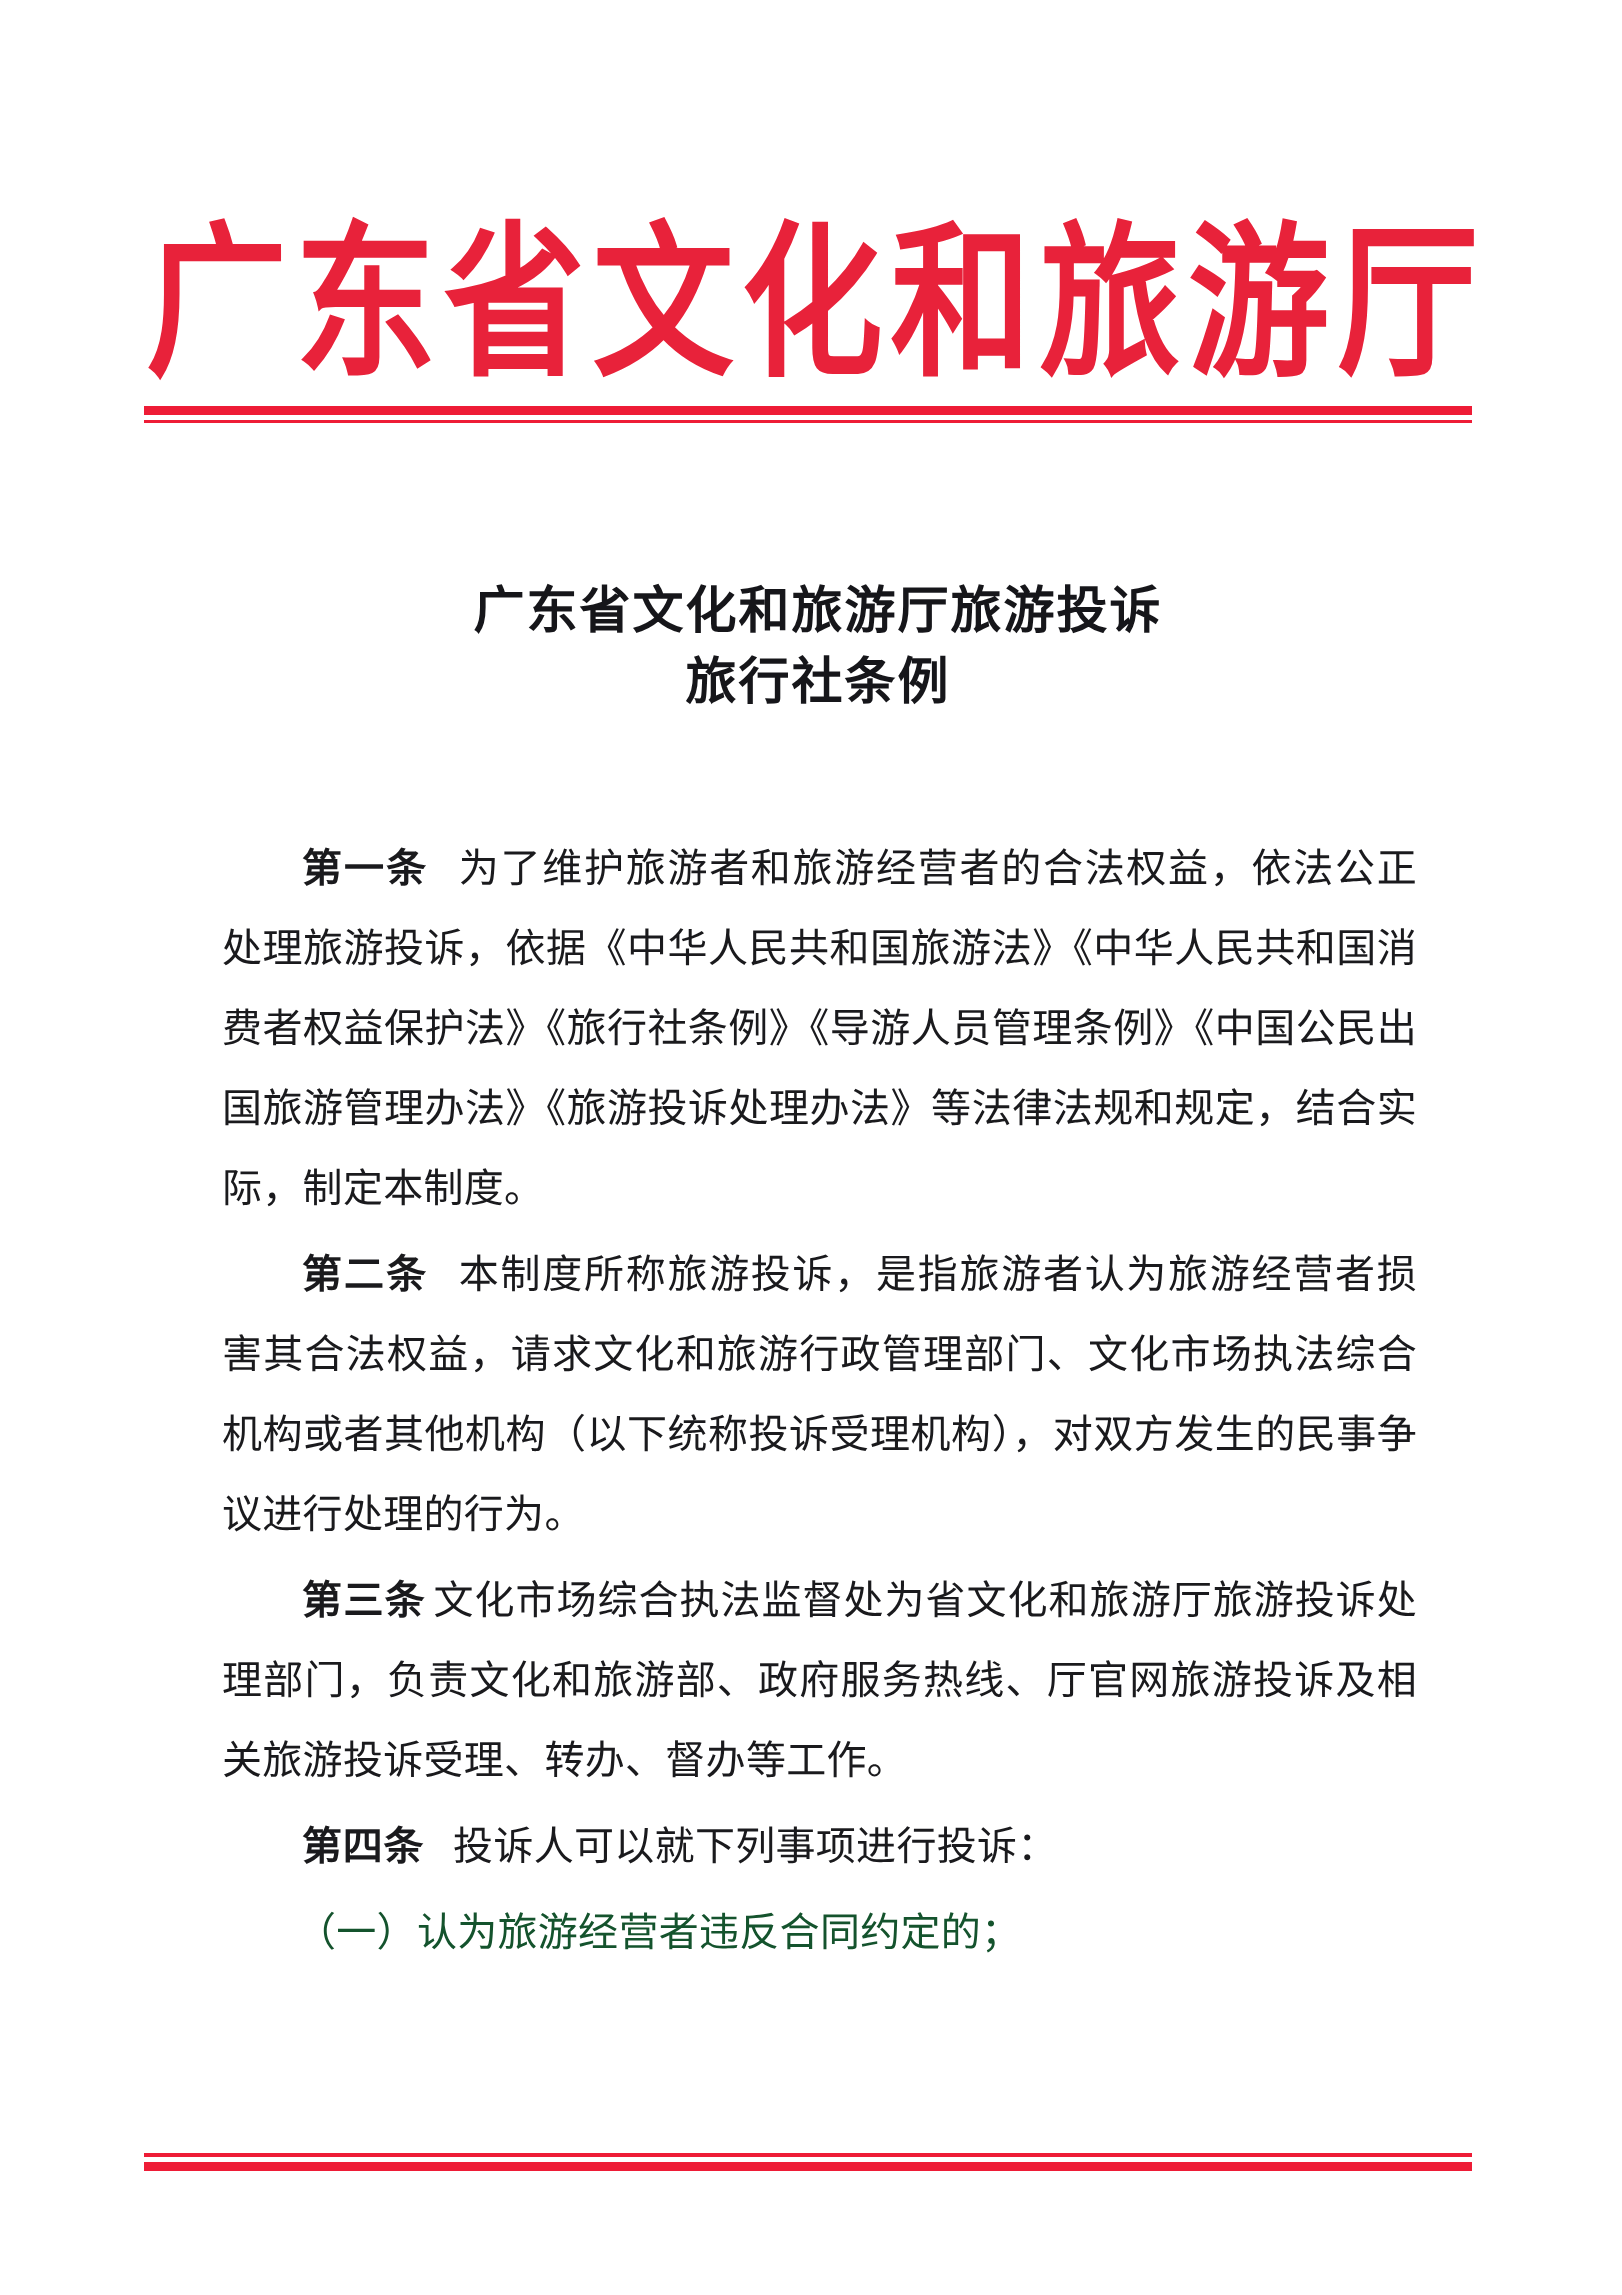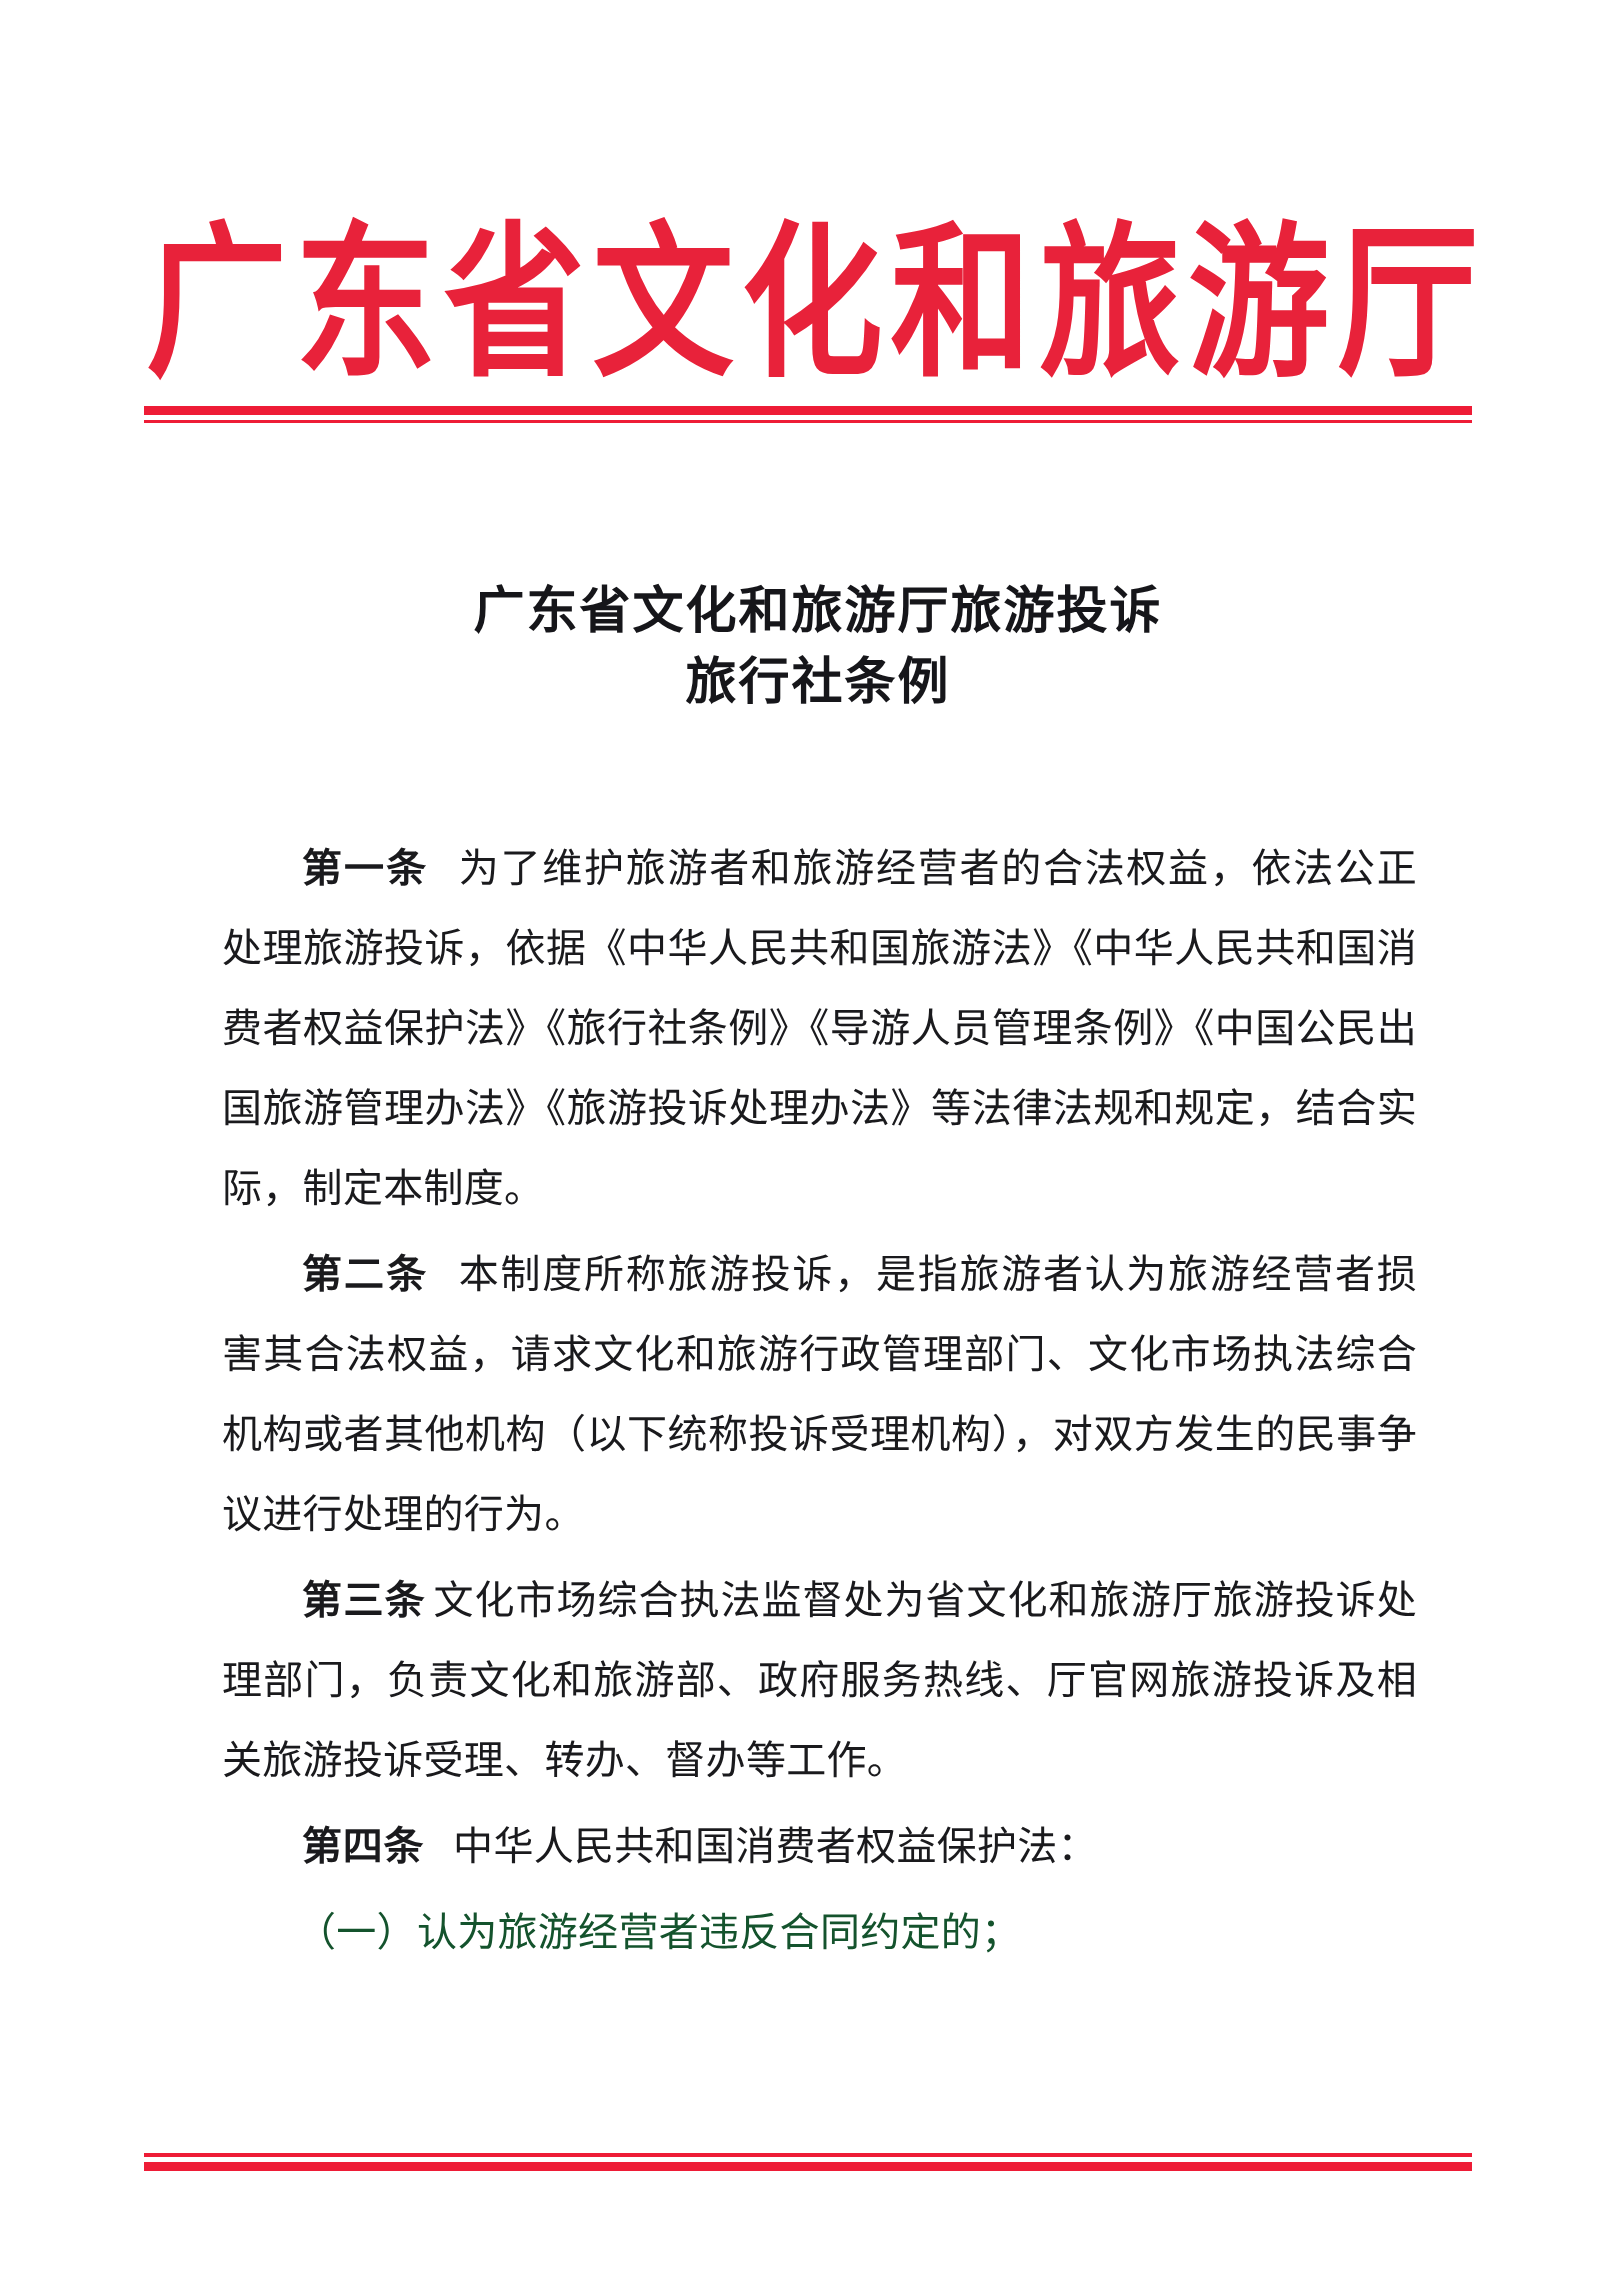--- a/index.html
+++ b/index.html
@@ -176,21 +176,21 @@
 
     <p class="para">
       <span class="marker">第二条</span><span class="marker-gap-wide"></span><span>本制度所称旅游投诉，是指旅游者认为旅游经营者损害其合法权益，请求文化和旅游行政管理部门、文化市场执法综合机构或者其他机构（以下统称投诉受理机构），对双方发生的民事争议进行处理的行为。</span>
     </p>
 
     <p class="para tight-marker">
       <span class="marker">第三条</span><span class="marker-gap-narrow"></span><span>文化市场综合执法监督处为省文化和旅游厅旅游投诉处理部门，负责文化和旅游部、政府服务热线、厅官网旅游投诉及相关旅游投诉受理、转办、督办等工作。</span>
     </p>
 
     <p class="para">
-      <span class="marker">第四条</span><span class="marker-gap-wide"></span><span>中华人民共和国消费者权益保护法：</span>
+      <span class="marker">第四条</span><span class="marker-gap-wide"></span><span>投诉人可以就下列事项进行投诉：</span>
     </p>
 
     <p class="item">（一）认为旅游经营者违反合同约定的；</p>
 
   </div>
 
   <div class="rule-bottom">
     <div class="bar-thin"></div>
     <div class="bar-thick"></div>
   </div>

